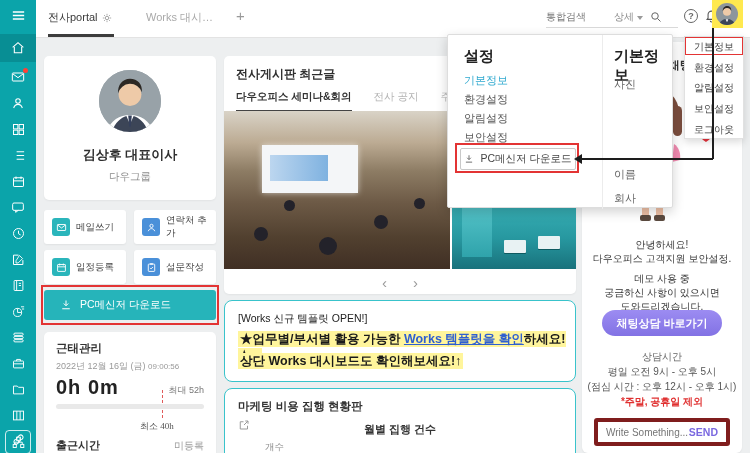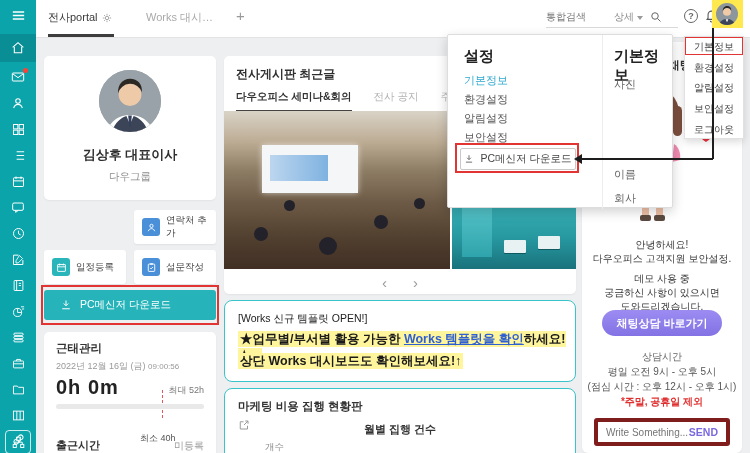--- a/index.html
+++ b/index.html
@@ -46,21 +46,21 @@
 
   .pc-btn { position:absolute; left:44px; top:290px; width:172px; height:30px; background:#26b4ba; border-radius:3px; color:#fff; font-size:10.5px; display:flex; align-items:center; gap:8px; padding-left:16px; cursor:pointer; }
 
   
   .att-title { position:absolute; left:12px; top:9px; font-size:11.5px; font-weight:bold; color:#333; }
   .att-date { position:absolute; left:12px; top:28px; font-size:9px; color:#999; }
   .att-big { position:absolute; left:12px; top:44px; font-size:20px; font-weight:bold; color:#222; letter-spacing:1px; }
   .att-max { position:absolute; right:12px; top:52px; font-size:9px; color:#777; }
   .att-bar { position:absolute; left:12px; top:72px; width:148px; height:5px; background:#e9e9e9; border-radius:3px; }
   .att-dash { position:absolute; left:118px; top:58px; height:28px; border-left:1px dashed #e05a5a; }
-  .att-min { position:absolute; left:96px; top:100px; font-size:9px; color:#555; }
+  .att-min { position:absolute; left:96px; top:88px; font-size:9px; color:#555;font-family:Liberation Serif, serif; }
   .att-in { position:absolute; left:12px; top:106px; font-size:11px; font-weight:bold; color:#333; }
   .att-stat { position:absolute; right:12px; top:107px; font-size:10px; color:#9a9a9a; }
 
   
   .b-title { position:absolute; left:12px; top:10px; font-size:12px; font-weight:bold; color:#2e2e2e; }
   .b-tabs { position:absolute; left:12px; top:34px; display:flex; gap:22px; font-size:10.5px; color:#b3b3b3; white-space:nowrap; }
   .b-tab { cursor:pointer; padding-bottom:6px; }
   .b-tab.on { color:#333; font-weight:bold; border-bottom:2px solid #444; }
   .photos { position:absolute; left:0; top:55px; width:352px; height:158px; display:flex; overflow:hidden; }
   .ph { position:relative; overflow:hidden; cursor:pointer; }
@@ -301,20 +301,29 @@
           <path d="M7.4 9a4.8 4.8 0 019.2-.4c.3-3-1.6-5.2-4.6-5.2S7.2 5.9 7.4 9z" fill="#2c2824"></path>
           <path d="M3 24c1.4-4.6 5-6.6 9-6.6s7.6 2 9 6.6z" fill="#fff"></path>
           <path d="M5 24c1.2-3.8 3.6-5.6 5.6-6.2L12 21l1.4-3.2c2 .6 4.4 2.4 5.6 6.2z" fill="#3c4557"></path>
           <path d="M11.3 17.6h1.4L12.3 22h-.6z" fill="#35405c"></path>
         </svg>
     </div>
     <div class="p-name">김상후 대표이사</div>
     <div class="p-org">다우그룹</div>
   </div>
 
+  <div class="qbtn" style="left:44px; top:210px;">
+    <span class="qico teal-bg">
+      <svg width="11" height="11" viewBox="0 0 24 24" fill="none" stroke="#fff" stroke-width="2">
+          <rect x="3" y="5.5" width="18" height="13" rx="1"></rect>
+          <path d="M4 7l8 6 8-6"></path>
+        </svg>
+    </span>
+    <span class="qlbl">메일쓰기</span>
+  </div>
   <div class="qbtn" style="left:134px; top:210px;">
     <span class="qico blue-bg">
       <svg width="11" height="11" viewBox="0 0 24 24" fill="none" stroke="#fff" stroke-width="2">
           <circle cx="12" cy="8.5" r="3.5"></circle>
           <path d="M5 20c1.2-3.8 4-5.5 7-5.5s5.8 1.7 7 5.5"></path>
         </svg>
     </span>
     <span class="qlbl">연락처 추가</span>
   </div>
   <div class="qbtn" style="left:44px; top:250px;">

